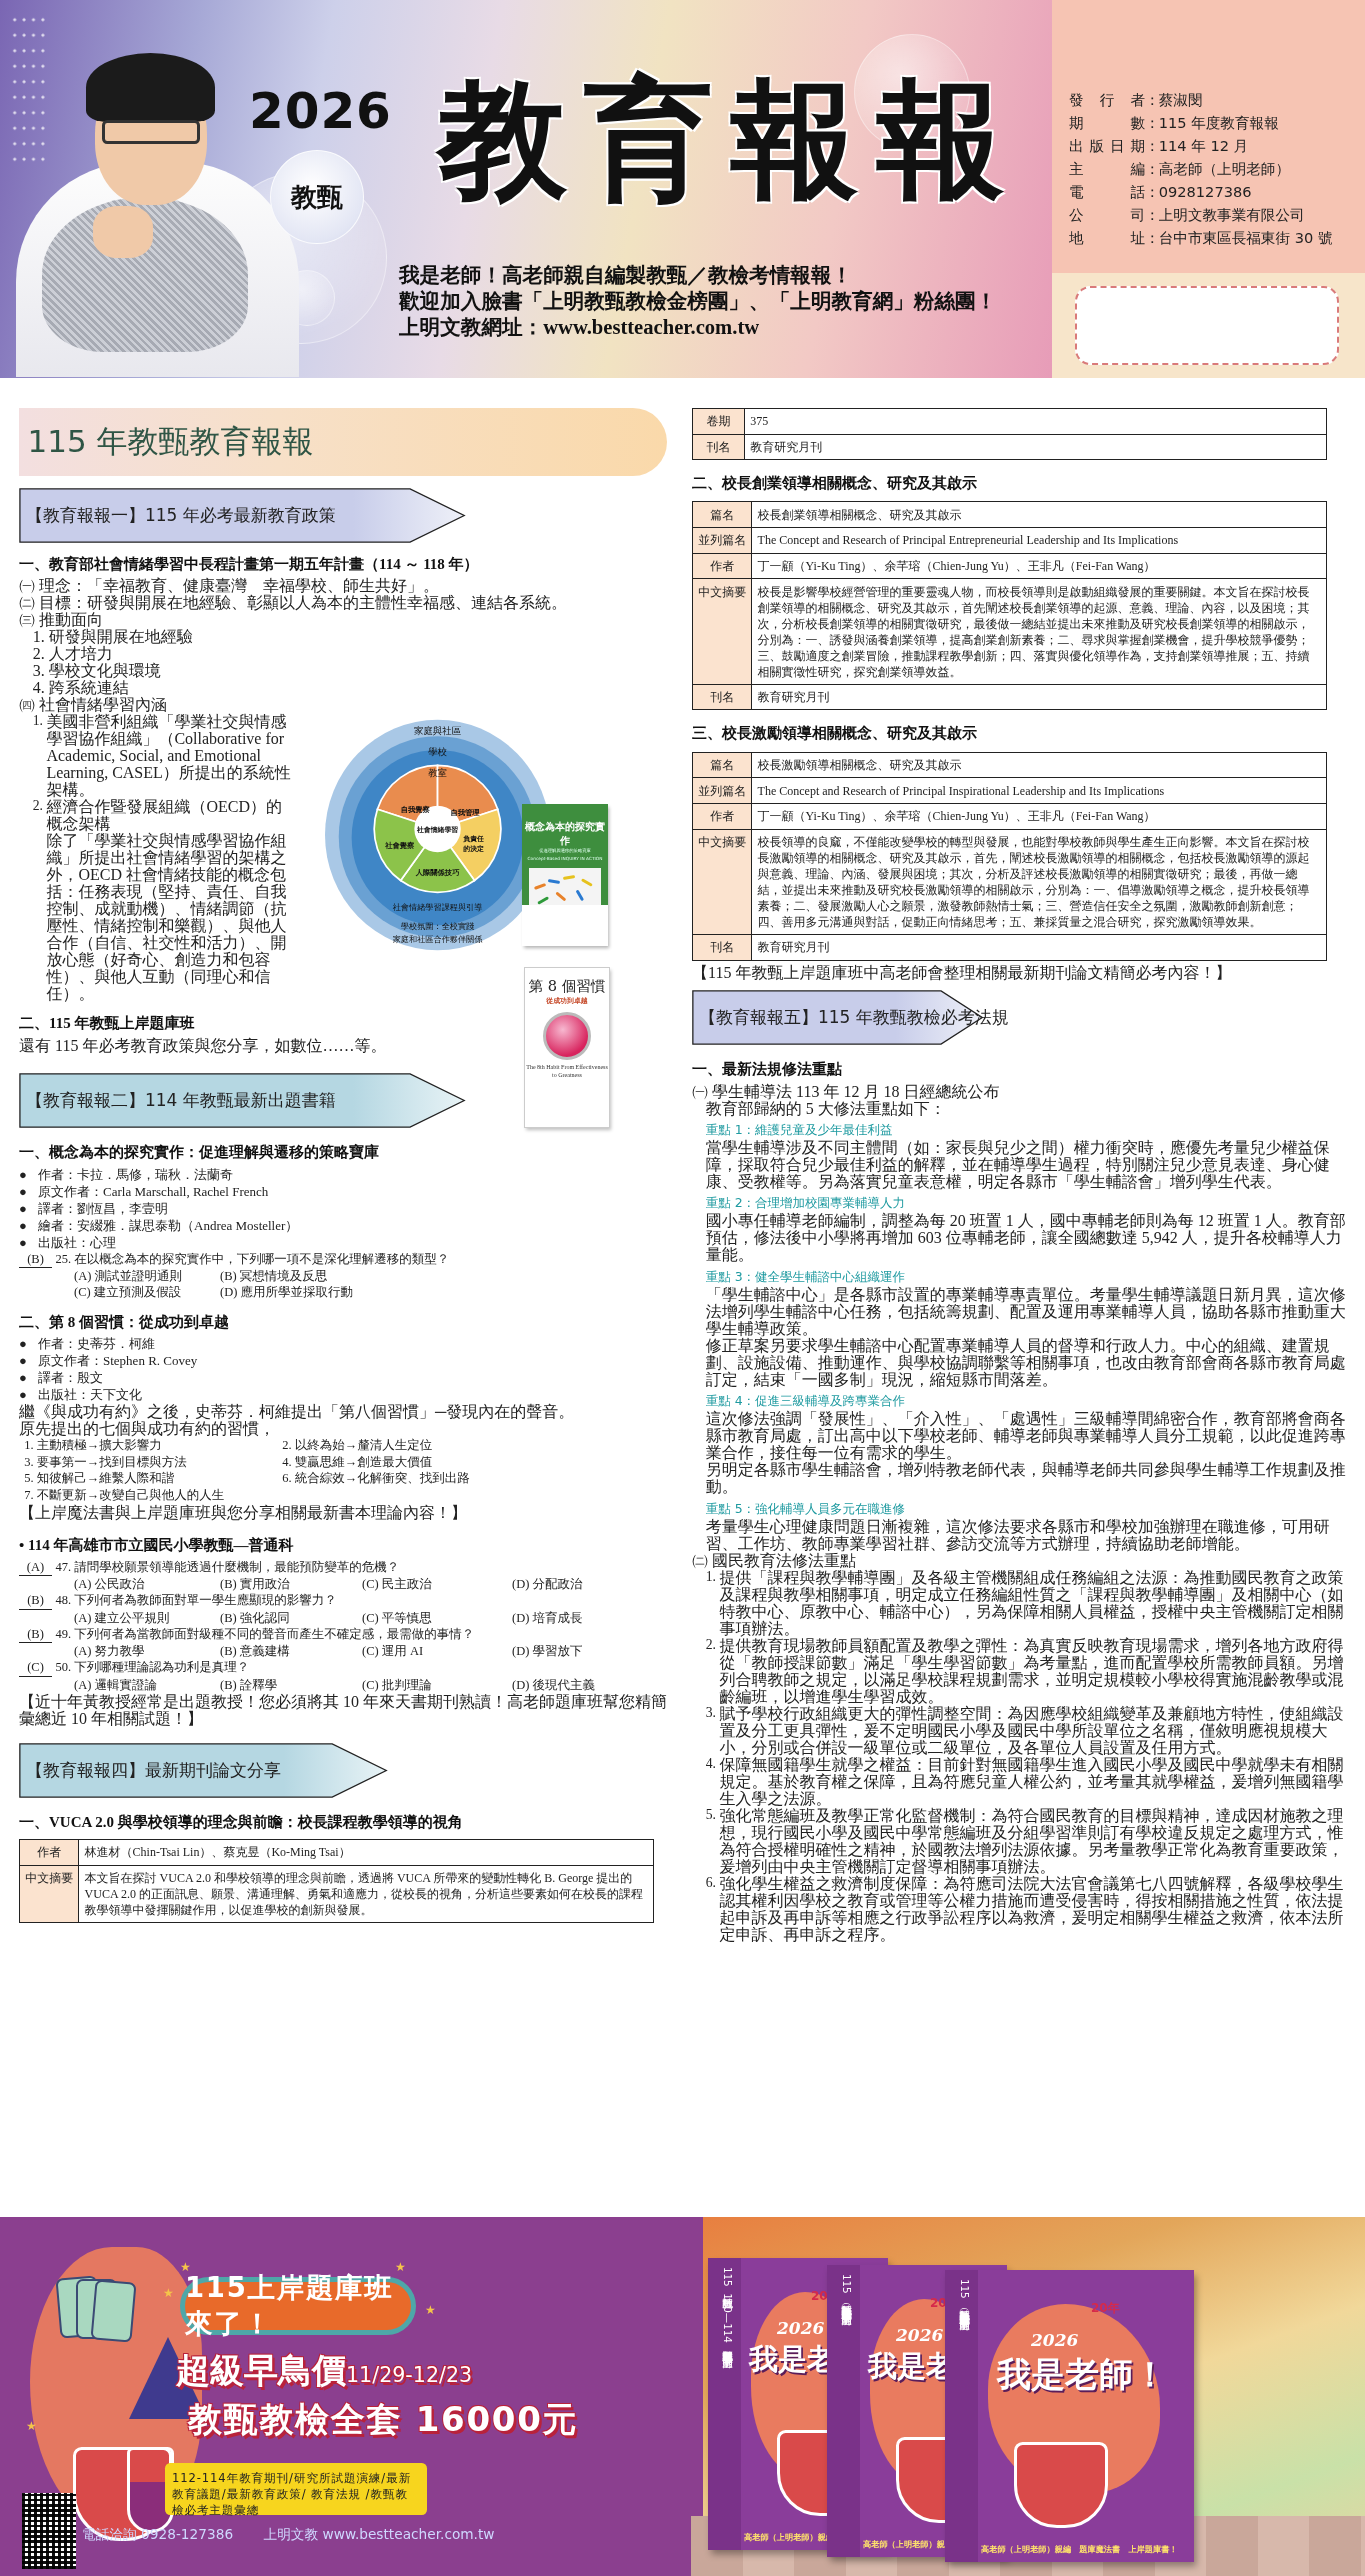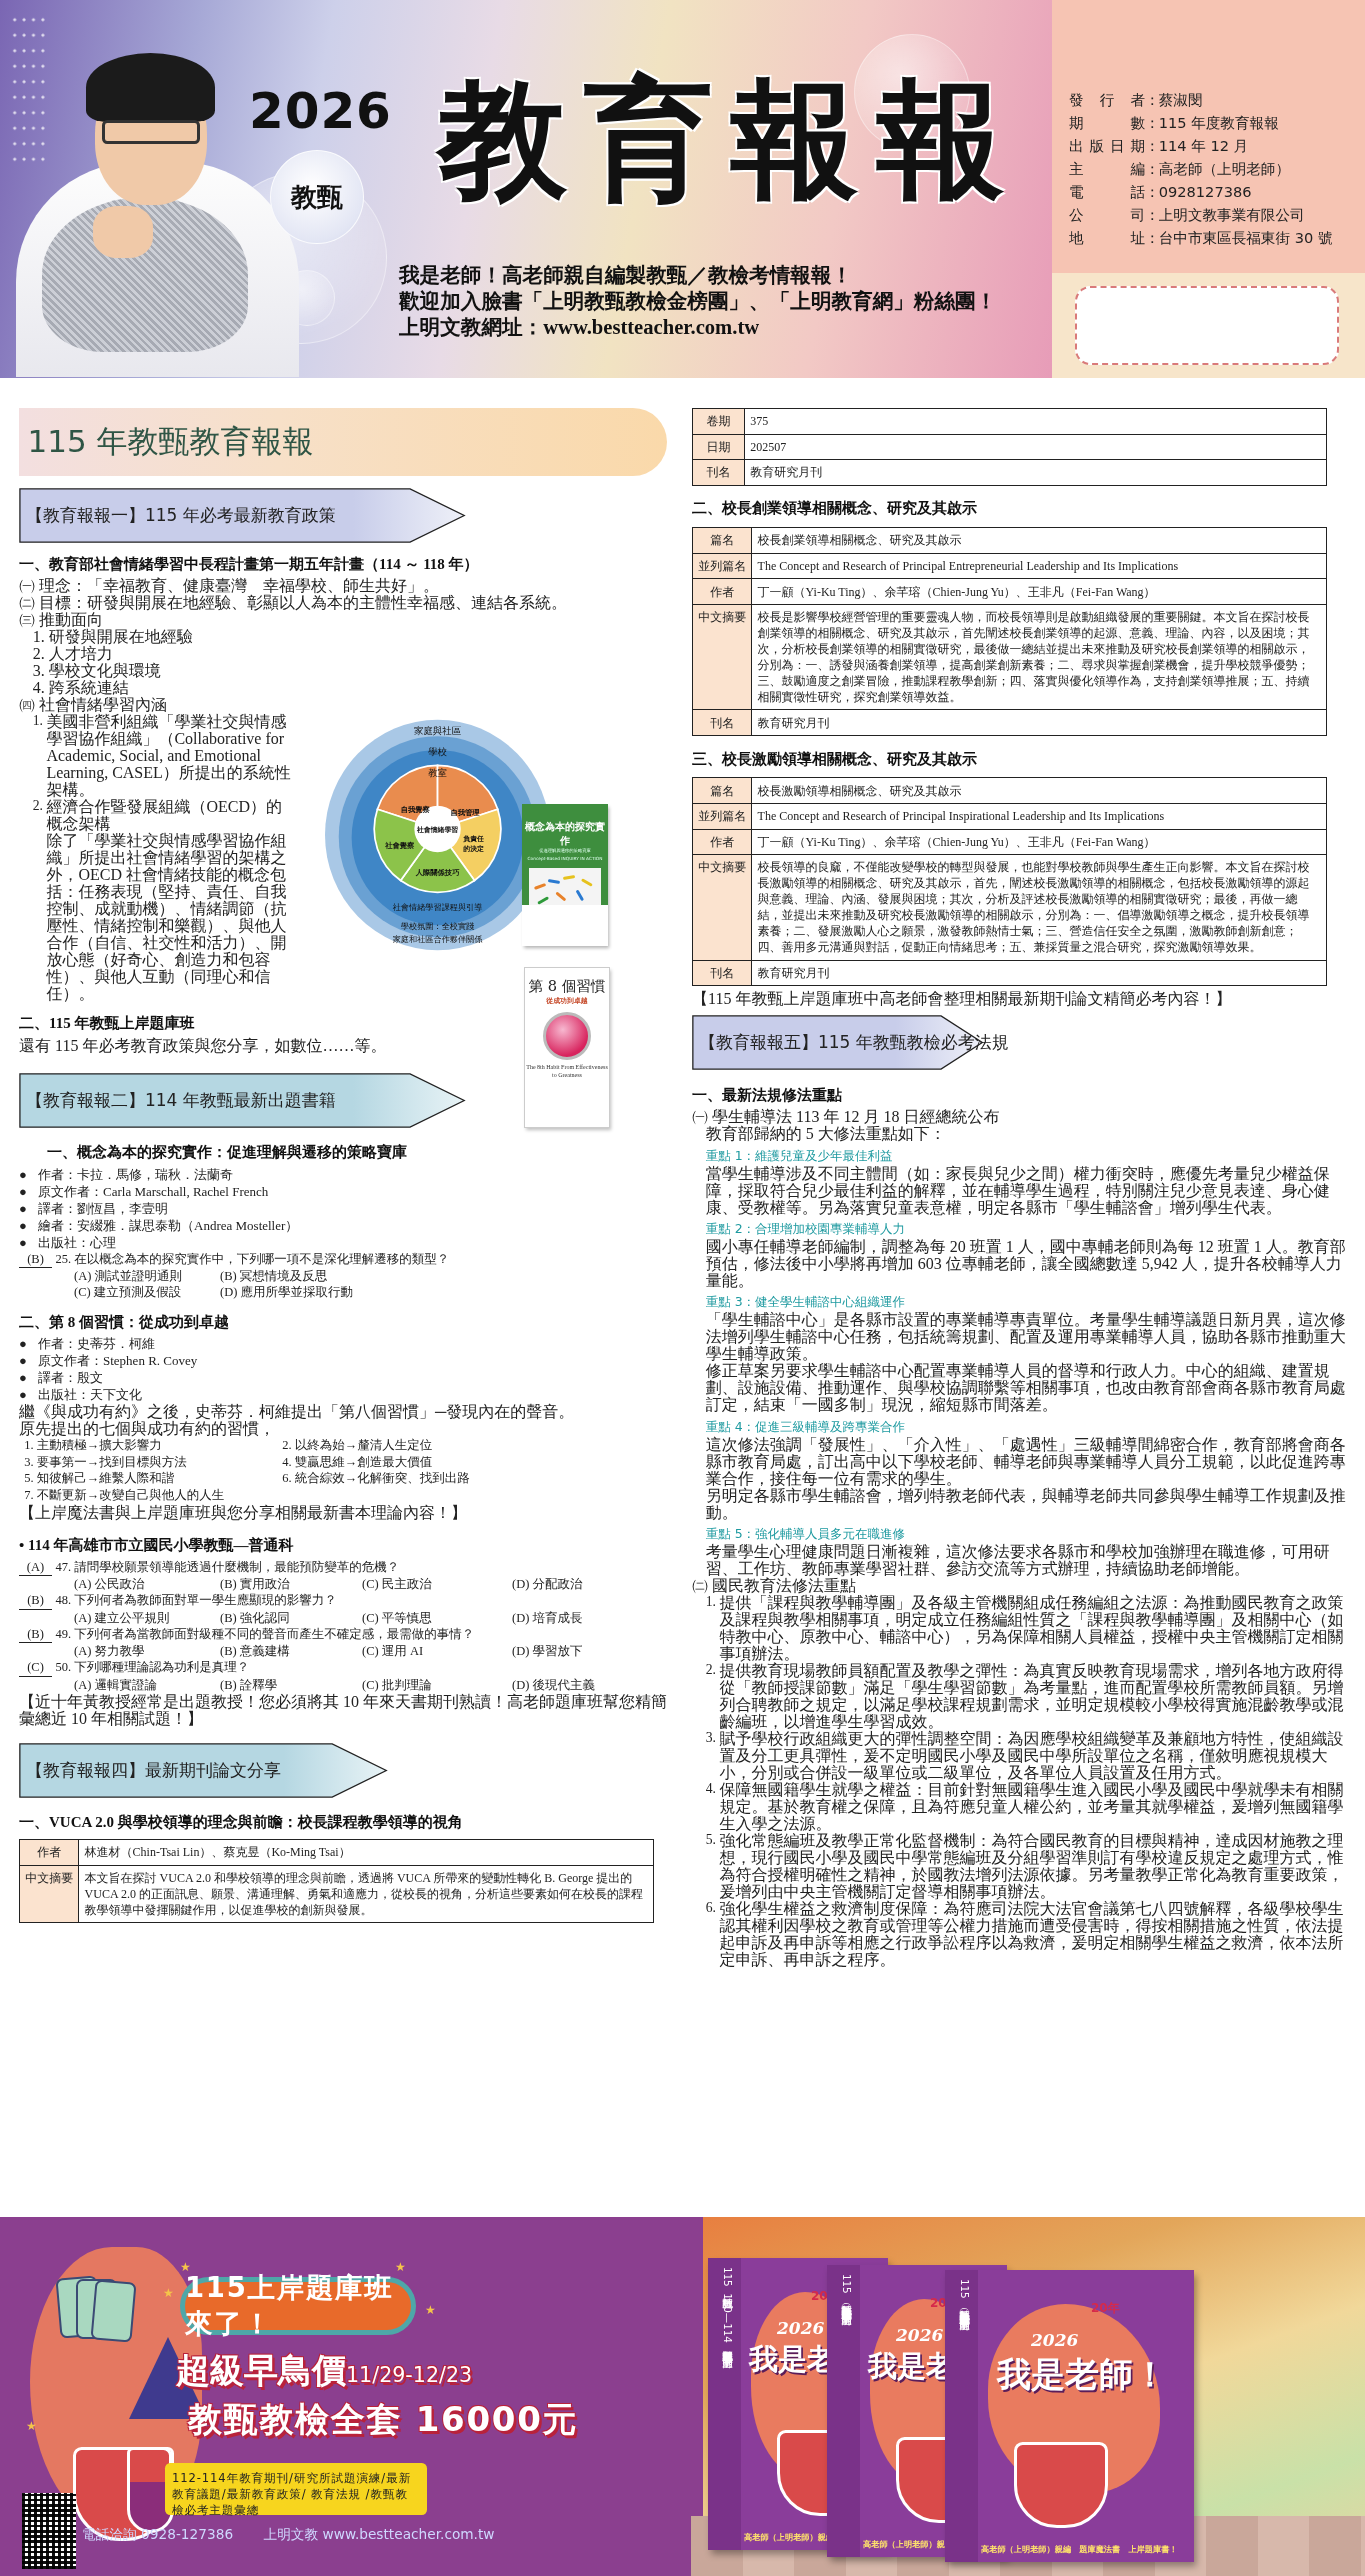--- a/index.html
+++ b/index.html
@@ -271,21 +271,21 @@
       <defs>
           <linearGradient id="g2" x1="0" x2="1">
             <stop offset="0.75" stop-color="#b5d7e2"></stop>
             <stop offset="1" stop-color="#e8f3f6"></stop>
           </linearGradient>
         </defs>
       <polygon points="1,1 455,1 518,32 455,63 1,63" fill="url(#g2)" stroke="#222" stroke-width="1.5"></polygon>
     </svg>
     <div class="label">【教育報報二】114 年教甄最新出題書籍</div>
   </div>
-  <h3 class="hd" style="margin-top:15.5px;margin-left:28px;">一、概念為本的探究實作：促進理解與遷移的策略寶庫</h3>
+  <h3 class="hd" style="margin-top:15.5px;">一、概念為本的探究實作：促進理解與遷移的策略寶庫</h3>
   <div>
     <div class="bul">
         <span class="dot">●</span>
         <span>作者：卡拉．馬修，瑞秋．法蘭奇</span>
       </div>
     <div class="bul">
         <span class="dot">●</span>
         <span>原文作者：Carla Marschall, Rachel French</span>
       </div>
     <div class="bul">
@@ -421,24 +421,20 @@
   <div class="gem"></div>
   <div class="en">The 8th Habit From Effectiveness to Greatness</div>
 </div>
 
 <div class="col-right">
   <table class="info">
     <tbody>
         <tr>
           <td class="k">卷期</td>
           <td>375</td>
-        </tr>
-    <tr>
-          <td class="k">日期</td>
-          <td>202507</td>
         </tr>
     <tr>
           <td class="k">刊名</td>
           <td>教育研究月刊</td>
         </tr>
   </tbody>
     </table>
 
   <h3 class="hd" style="margin-top:13.7px;">二、校長創業領導相關概念、研究及其啟示</h3>
   <table class="info" style="margin-top:8.6px;">

